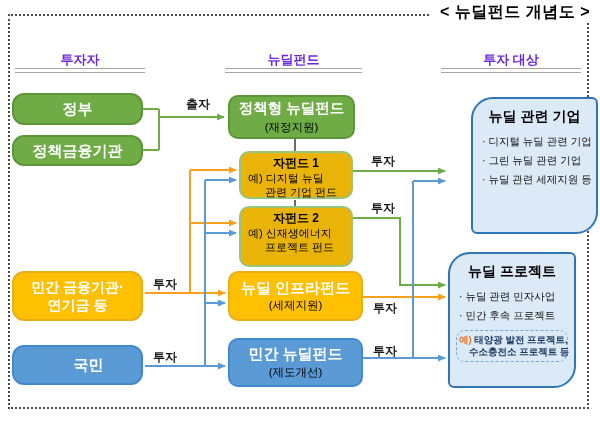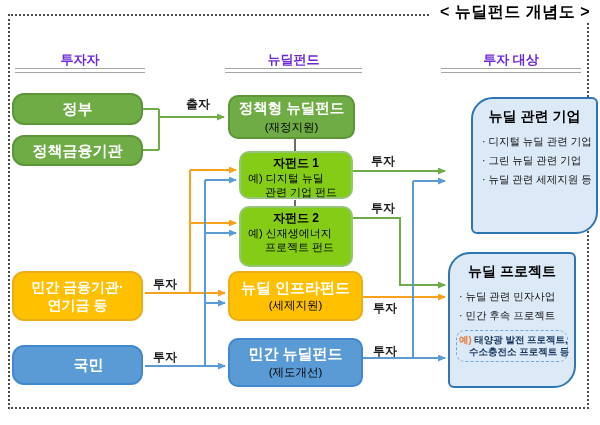--- a/index.html
+++ b/index.html
@@ -24,21 +24,21 @@
   .box{box-sizing:border-box;display:flex;flex-direction:column;justify-content:center;
        align-items:center;text-align:center;z-index:2;}
   .sq{border-radius:12px;}
   .rd{border-radius:10px;}
   .green-solid{background:#6FAC46;border:2px solid #5D9638;}
   .gold-solid{background:#FFC000;border:2px solid #E9AE18;}
   .blue-solid{background:#5B9BD5;border:2px solid #4288CE;}
   .wt{color:#fff;font-weight:bold;}
   .box-main{font-size:15px;line-height:1.15;}
   .box-sub{font-size:11.5px;color:#000;font-weight:normal;margin-top:2px;}
-  .subfund{background:#84cc16;border:2px solid #94C579;border-radius:10px;
+  .subfund{background:#eab308;border:2px solid #94C579;border-radius:10px;
            box-sizing:border-box;z-index:2;padding-top:3px;}
   .subfund .sf-title{font-size:12px;font-weight:bold;color:#000;text-align:center;line-height:1.25;}
   .sf-line{font-size:11px;color:#000;line-height:1.3;padding-left:7px;text-align:left;}
   .sf-line2{padding-left:24px;}
   
   .target{
     box-sizing:border-box;background:#DCE9F7;border:2.5px solid #2E75B6;
     border-radius:22px 6px 22px 6px;z-index:2;padding:6px 6px 4px 6px;
   }
   .target-title{font-size:14px;font-weight:bold;color:#000;text-align:center;margin:3px 0 6px 0;}

